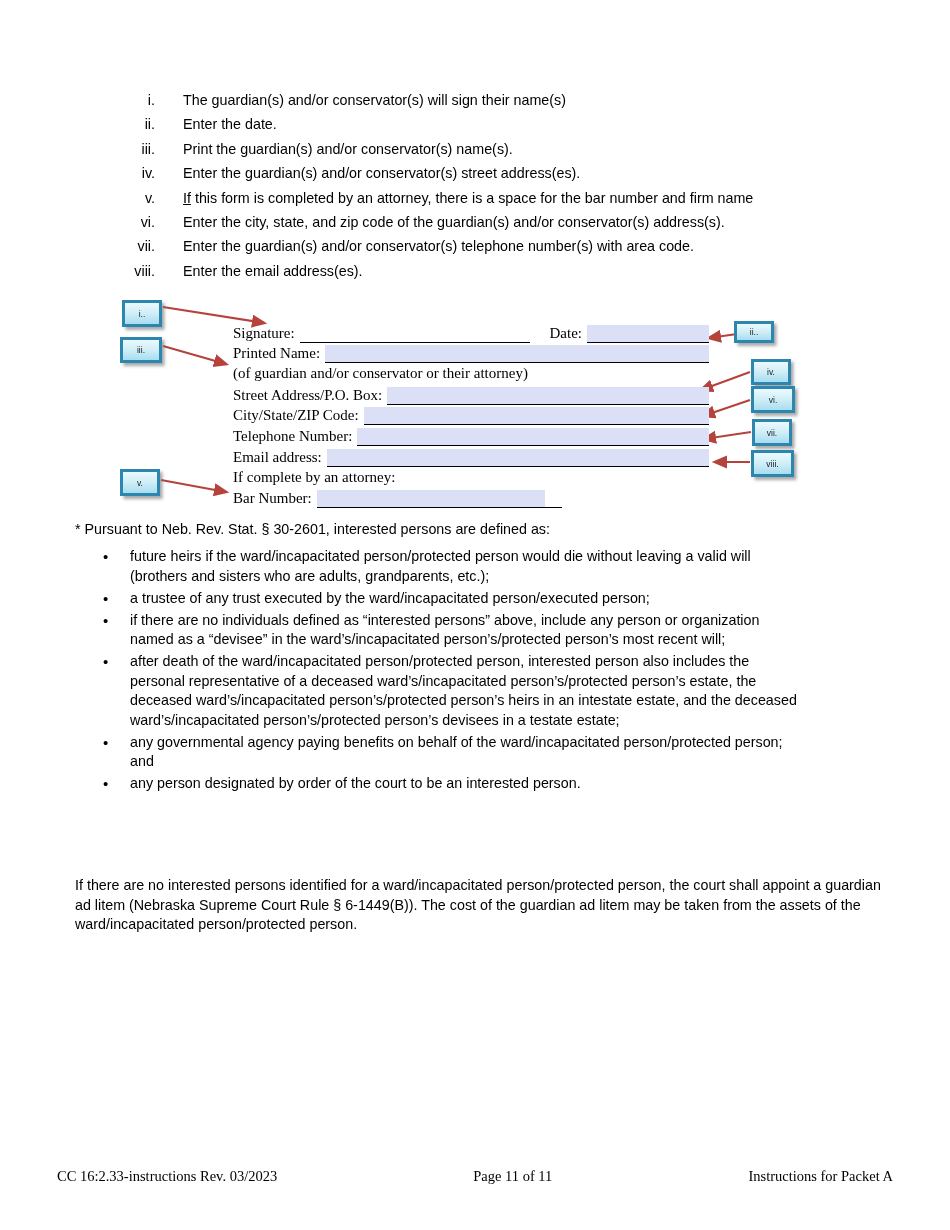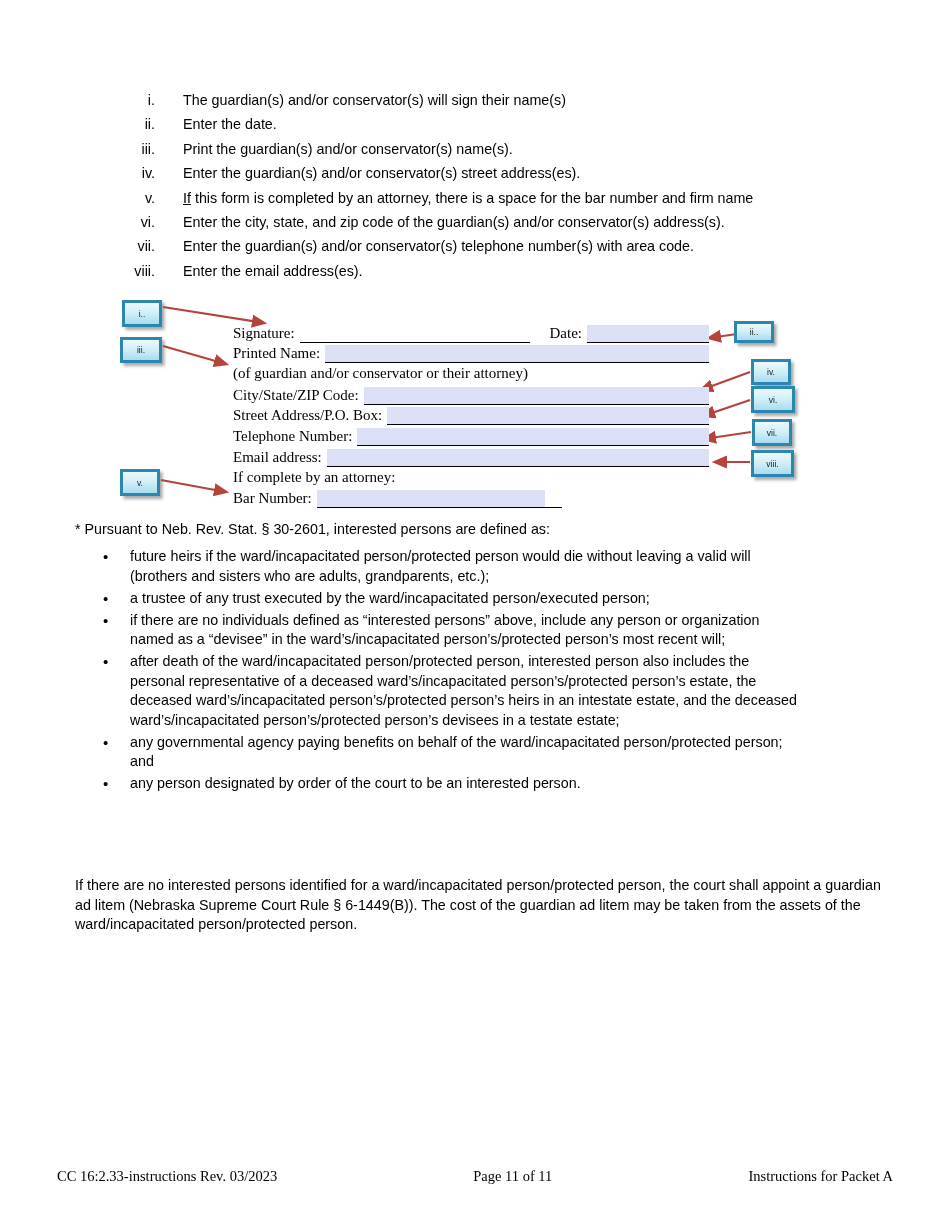--- a/index.html
+++ b/index.html
@@ -134,25 +134,25 @@
         <span class="fblank"></span>
         <span class="flabel" style="margin-left:20px">Date:</span>
         <span class="ffield ffixed" style="width:122px"></span>
       </div>
       <div class="frow">
         <span class="flabel">Printed Name:</span>
         <span class="ffield"></span>
       </div>
       <div class="ftext">(of guardian and/or conservator or their attorney)</div>
       <div class="frow">
-        <span class="flabel">City/State/ZIP Code:</span>
+        <span class="flabel">Street Address/P.O. Box:</span>
         <span class="ffield"></span>
       </div>
       <div class="frow">
-        <span class="flabel">Street Address/P.O. Box:</span>
+        <span class="flabel">City/State/ZIP Code:</span>
         <span class="ffield"></span>
       </div>
       <div class="frow">
         <span class="flabel">Telephone Number:</span>
         <span class="ffield"></span>
       </div>
       <div class="frow">
         <span class="flabel">Email address:</span>
         <span class="ffield"></span>
       </div>

